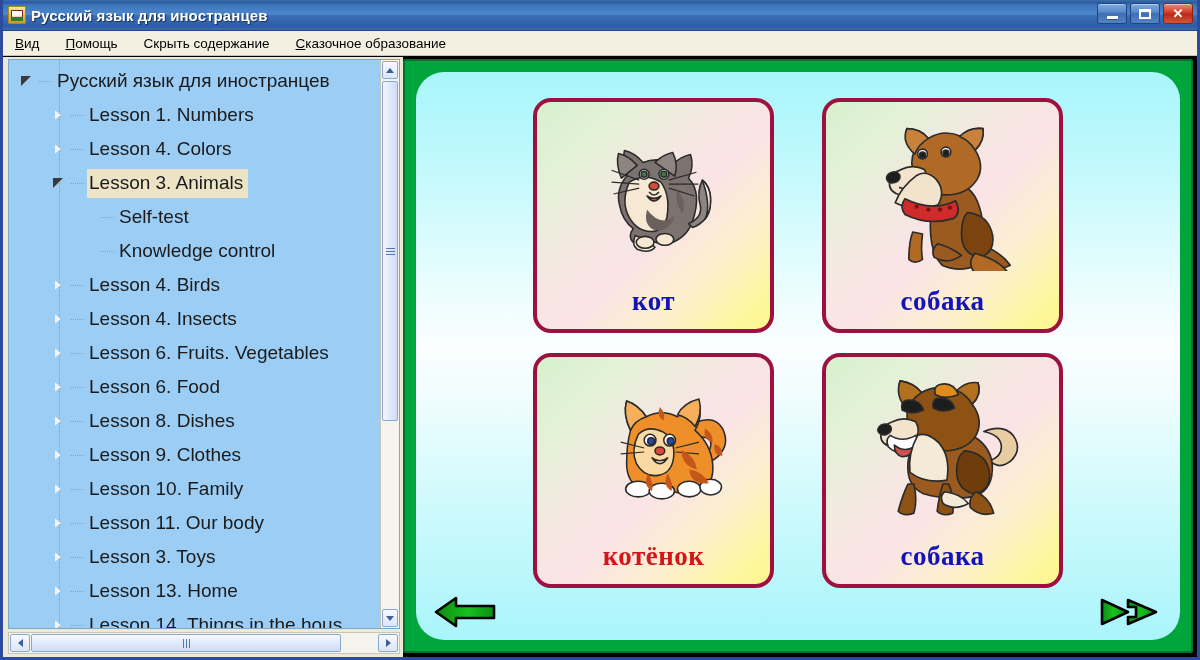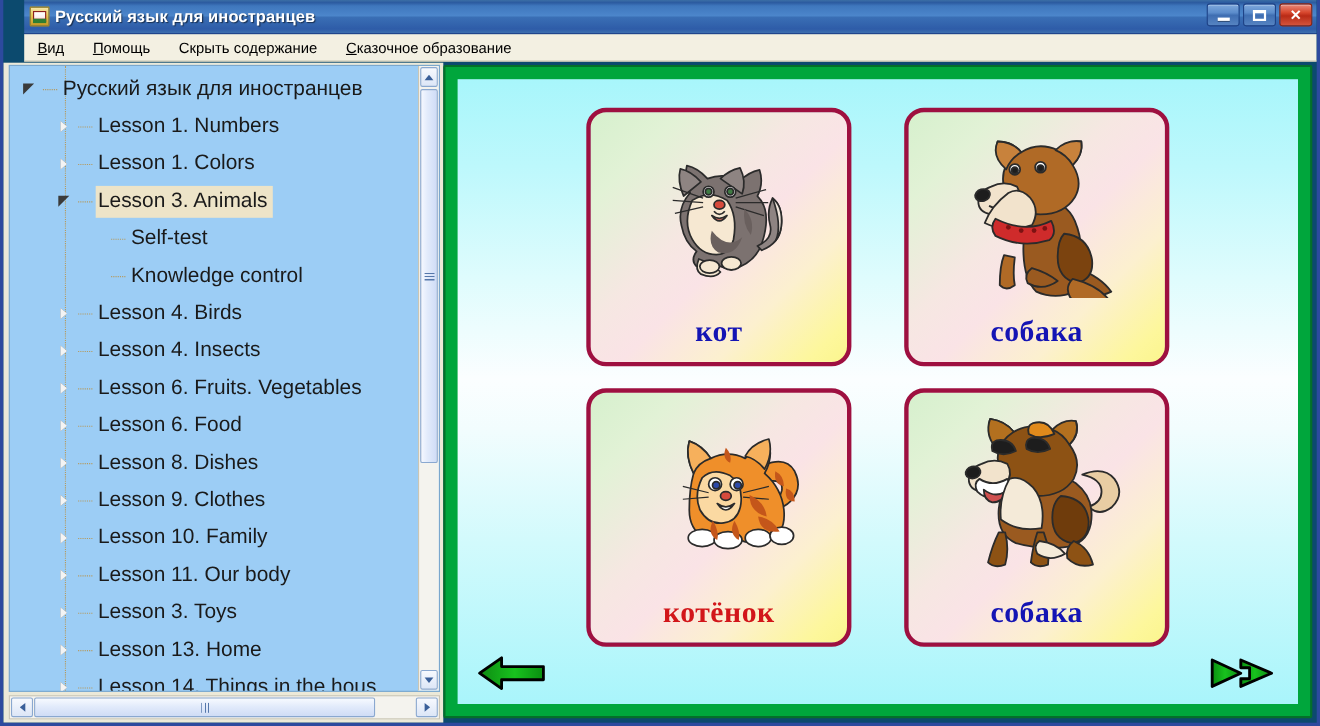--- a/index.html
+++ b/index.html
@@ -8,25 +8,24 @@
     width: 1200px; height: 660px;
     overflow: hidden;
     font-family: "Liberation Sans", sans-serif;
     background: #ece9d8;
   }
 
   
   #window {
     position: relative;
     width: 1200px; height: 660px;
-    background: #0c4a6e;
+    background: #000000;
     border: 3px solid #2d4a9e;
     border-top: none;
     overflow: hidden;
-    padding-left: 19px;
   }
 
   
   #titlebar {
     position: relative;
     height: 31px;
     background: linear-gradient(to bottom,
         #3b6ea5 0%, #2c5ba0 8%, #3f77bd 18%,
         #4c86cb 48%, #3a6fb5 52%, #2e5ca8 88%, #3d6fae 100%);
     display: flex; align-items: center;
@@ -265,20 +264,21 @@
     border-radius: 2px;
     padding: 11px;
   }
   #stage {
     position: relative;
     width: 100%; height: 100%;
     background: linear-gradient(to bottom,
       #a8f6fb 0%, #bdf8fc 14%, #dffcfd 32%, #fbfeff 48%,
       #f2fdfe 56%, #d2fafc 74%, #a9f5fb 100%);
     overflow: hidden;
+    border-radius: 28px;
   }
 
   #cards {
     position: absolute;
     left: 0; right: 0; top: 26px;
     display: flex; flex-wrap: wrap;
     justify-content: center;
     gap: 20px 48px;
     padding: 0 24px;
   }
@@ -361,21 +361,21 @@
             <div class="tree-row">
               <div class="indent" style="width: 42px;"></div>
               <div class="expander collapsed"></div>
               <div class="dash"></div>
               <div class="tree-label">Lesson 1. Numbers</div>
             </div>
             <div class="tree-row">
               <div class="indent" style="width: 42px;"></div>
               <div class="expander collapsed"></div>
               <div class="dash"></div>
-              <div class="tree-label">Lesson 1. Colors</div>
+              <div class="tree-label">Lesson 4. Colors</div>
             </div>
             <div class="tree-row selected">
               <div class="indent" style="width: 42px;"></div>
               <div class="expander expanded"></div>
               <div class="dash"></div>
               <div class="tree-label">Lesson 3. Animals</div>
             </div>
             <div class="tree-row">
               <div class="indent" style="width: 72px;"></div>
               <div class="expander leaf"></div>

